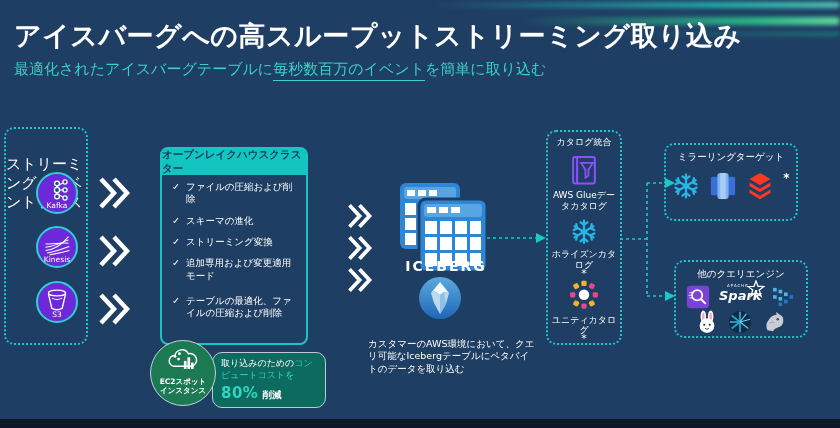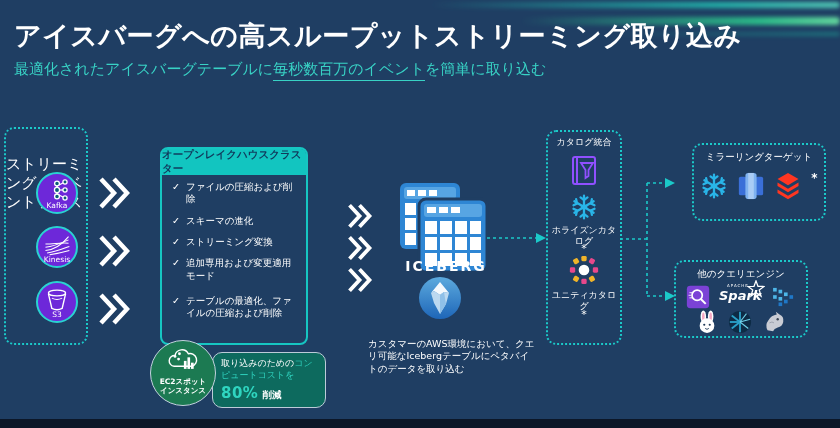--- a/index.html
+++ b/index.html
@@ -57,21 +57,21 @@
   
   .iceberg-label{left:398px;top:258px;width:96px;text-align:center;font-size:14px;font-weight:bold;letter-spacing:2px;}
   .ice-desc{left:368px;top:338px;width:170px;font-size:9.5px;line-height:1.3;}
 
   
   .catalog-box{left:546px;top:130px;width:76px;height:215px;display:flex;flex-direction:column;align-items:center;padding-top:5px;}
   .cat-label{font-size:9px;text-align:center;line-height:1.2;color:#fff;}
   .cat-ast{font-size:11px;line-height:.6;height:7px;color:#fff;}
 
   
-  .mirror-box{left:692px;top:143px;width:134px;height:78px;}
+  .mirror-box{left:664px;top:143px;width:134px;height:78px;}
   .engine-box{left:674px;top:260px;width:134px;height:78px;}
   .rbox-label{margin-top:6px;font-size:9.5px;text-align:center;}
   .icon-row{display:flex;justify-content:center;align-items:center;gap:9px;margin-top:7px;}
   .spark-wrap{position:relative;width:44px;height:22px;}
   .spark-apache{position:absolute;top:-3px;left:8px;font-size:4px;letter-spacing:1px;color:#fff;}
   .spark-text{position:absolute;left:0;top:2px;font-size:13px;font-weight:bold;font-style:italic;color:#fff;}
   .ast{color:#fff;font-size:12px;font-weight:bold;}
 </style>
 </head>
 <body>
@@ -285,20 +285,21 @@
 
 <div class="abs dotted-box catalog-box">
   <div class="cat-label">カタログ統合</div>
   <svg width="30" height="32" viewBox="0 0 30 32" style="margin-top:7px;">
     <g stroke="#9050ff" stroke-width="2" fill="none">
       <rect x="4" y="2" width="22" height="27" rx="2"></rect>
       <line x1="8" y1="2" x2="8" y2="29"></line>
       <path d="M12 8 H24 L19.5 15 V21 L16.5 23 V15 Z" stroke-width="1.8"></path>
     </g>
   </svg>
+  <div class="cat-label" style="margin-top:4px;width:70px;">AWS Glueデータカタログ</div>
   <svg width="28" height="28" viewBox="0 0 32 32" style="margin-top:6px;">
     <g stroke="#29b5e8" stroke-width="2.6" fill="none" stroke-linecap="round">
       <line x1="16" y1="3" x2="16" y2="29"></line>
         <line x1="5" y1="9.5" x2="27" y2="22.5"></line>
         <line x1="27" y1="9.5" x2="5" y2="22.5"></line>
       <path d="M12 5 L16 8 L20 5"></path>
         <path d="M12 27 L16 24 L20 27"></path>
       <path d="M4 14 L8 12 L7 7"></path>
         <path d="M28 18 L24 20 L25 25"></path>
       <path d="M25 7 L24 12 L28 14"></path>

